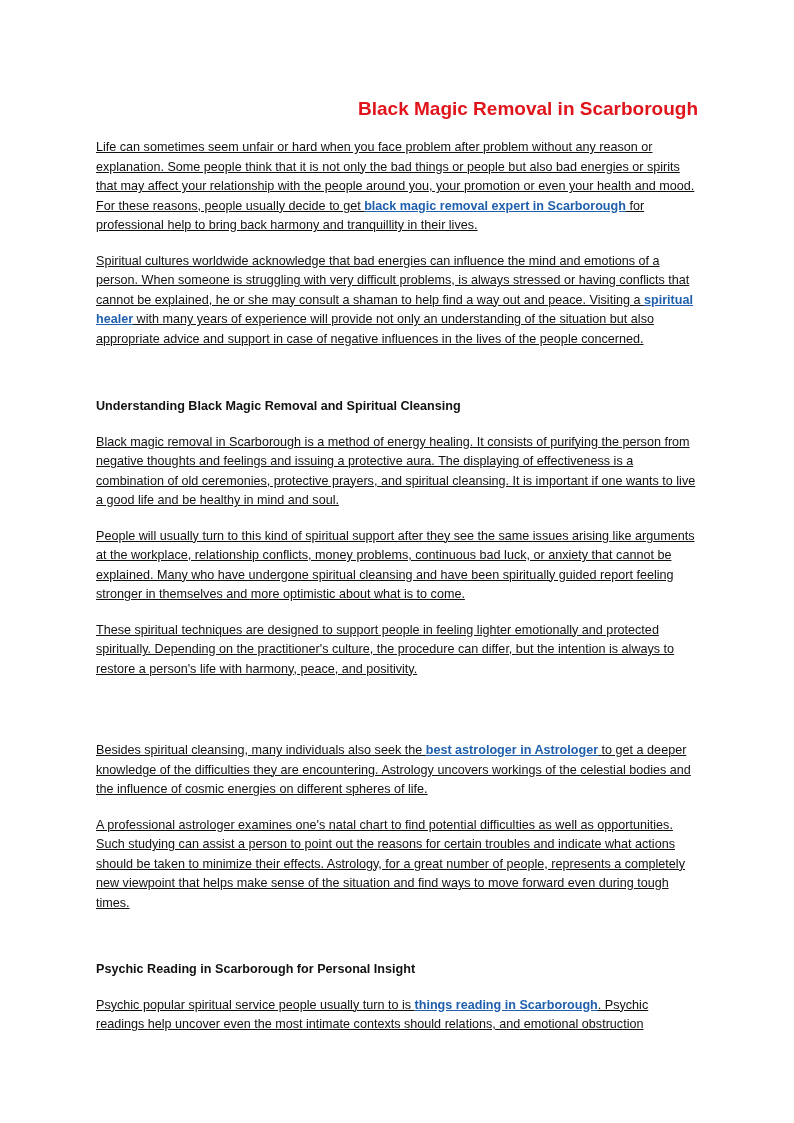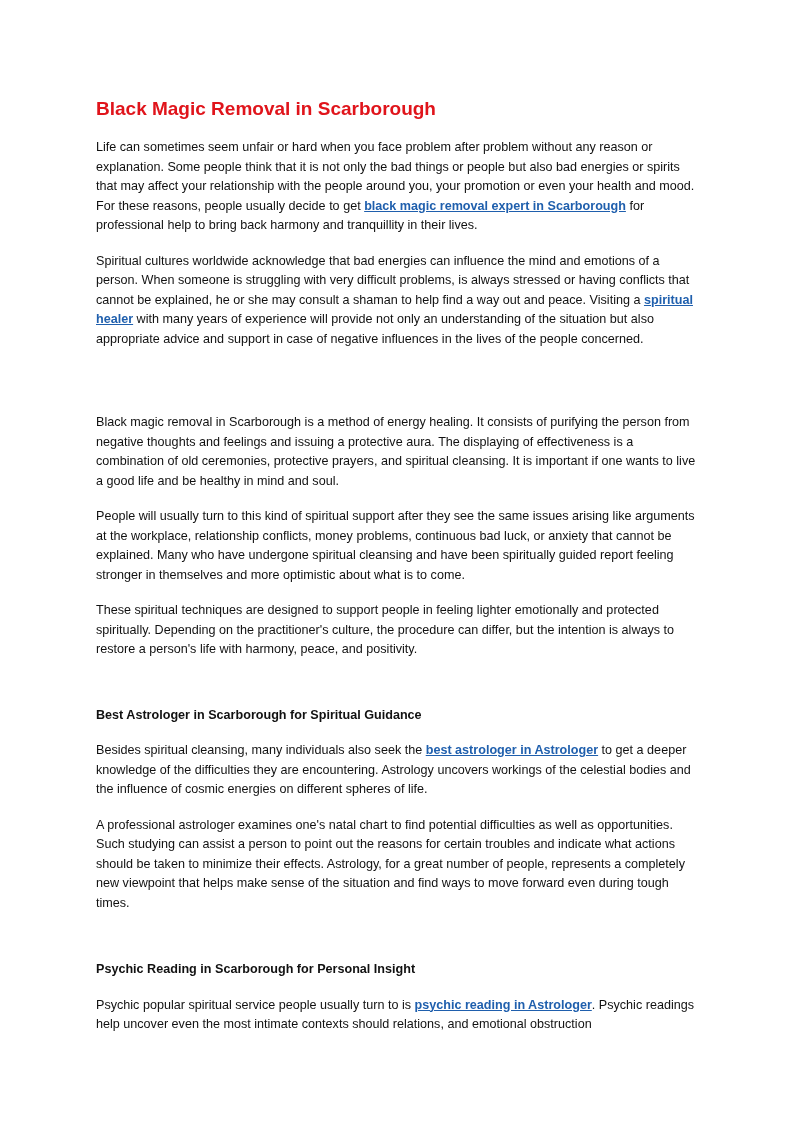--- a/index.html
+++ b/index.html
@@ -5,28 +5,28 @@
   html, body { margin: 0; padding: 0; background: #ffffff; }
   body { width: 794px; height: 1123px; overflow: hidden; position: relative; }
   .page {
     position: absolute; left: 96px; top: 96px; width: 602px;
     font-family: "Liberation Sans", sans-serif;
     color: #111111;
     font-size: 12.6px;
     line-height: 19.5px;
   }
   .title {
-    text-align: left;
+    text-align: right;
     color: #e0141b;
     font-weight: bold;
     font-size: 19px;
     line-height: 26px;
     margin: 0 0 12px 0;
   }
-  p { margin: 16px 0 9px 0; }
+  p { margin: 16px 0 9px 0; text-decoration: underline; }
   .h2 {
     font-weight: bold;
     font-size: 12.6px;
     margin: 0 0 9px 0;
   }
   .gap1 { height: 39px; }
   .gap2 { height: 37px; }
   .gap3 { height: 38px; }
   a { color: #1f5fad; font-weight: bold; text-decoration: underline; }
 </style>
@@ -35,27 +35,27 @@
 
 <div class="page">
   <div class="title">Black Magic Removal in Scarborough</div>
 
   <p><span>Life can sometimes seem unfair or hard when you face problem after problem without any reason or explanation. Some people think that it is not only the bad things or people but also bad energies or spirits that may affect your relationship with the people around you, your promotion or even your health and mood. For these reasons, people usually decide to get </span><a>black magic removal expert in Scarborough</a><span> for professional help to bring back harmony and tranquillity in their lives.</span></p>
 
   <p><span>Spiritual cultures worldwide acknowledge that bad energies can influence the mind and emotions of a person. When someone is struggling with very difficult problems, is always stressed or having conflicts that cannot be explained, he or she may consult a shaman to help find a way out and peace. Visiting a </span><a>spiritual healer</a><span> with many years of experience will provide not only an understanding of the situation but also appropriate advice and support in case of negative influences in the lives of the people concerned.</span></p>
 
   <div class="gap1"></div>
 
+  <div class="h2">Understanding Black Magic Removal and Spiritual Cleansing</div>
   <p>Black magic removal in Scarborough is a method of energy healing. It consists of purifying the person from negative thoughts and feelings and issuing a protective aura. The displaying of effectiveness is a combination of old ceremonies, protective prayers, and spiritual cleansing. It is important if one wants to live a good life and be healthy in mind and soul.</p>
   <p>People will usually turn to this kind of spiritual support after they see the same issues arising like arguments at the workplace, relationship conflicts, money problems, continuous bad luck, or anxiety that cannot be explained. Many who have undergone spiritual cleansing and have been spiritually guided report feeling stronger in themselves and more optimistic about what is to come.</p>
   <p>These spiritual techniques are designed to support people in feeling lighter emotionally and protected spiritually. Depending on the practitioner's culture, the procedure can differ, but the intention is always to restore a person's life with harmony, peace, and positivity.</p>
 
   <div class="gap2"></div>
 
-  <div class="h2">Best Astrologer in Scarborough for Spiritual Guidance</div>
   <p><span>Besides spiritual cleansing, many individuals also seek the </span><a>best astrologer in Astrologer</a><span> to get a deeper knowledge of the difficulties they are encountering. Astrology uncovers workings of the celestial bodies and the influence of cosmic energies on different spheres of life.</span></p>
   <p>A professional astrologer examines one's natal chart to find potential difficulties as well as opportunities. Such studying can assist a person to point out the reasons for certain troubles and indicate what actions should be taken to minimize their effects. Astrology, for a great number of people, represents a completely new viewpoint that helps make sense of the situation and find ways to move forward even during tough times.</p>
 
   <div class="gap3"></div>
 
   <div class="h2">Psychic Reading in Scarborough for Personal Insight</div>
-  <p><span>Psychic popular spiritual service people usually turn to is </span><a>psychic reading in Astrologer</a><span>. Psychic readings help uncover even the most intimate contexts should relations, and emotional obstruction</span></p>
+  <p><span>Psychic popular spiritual service people usually turn to is </span><a>things reading in Scarborough</a><span>. Psychic readings help uncover even the most intimate contexts should relations, and emotional obstruction</span></p>
 </div>
 
 </body></html>

